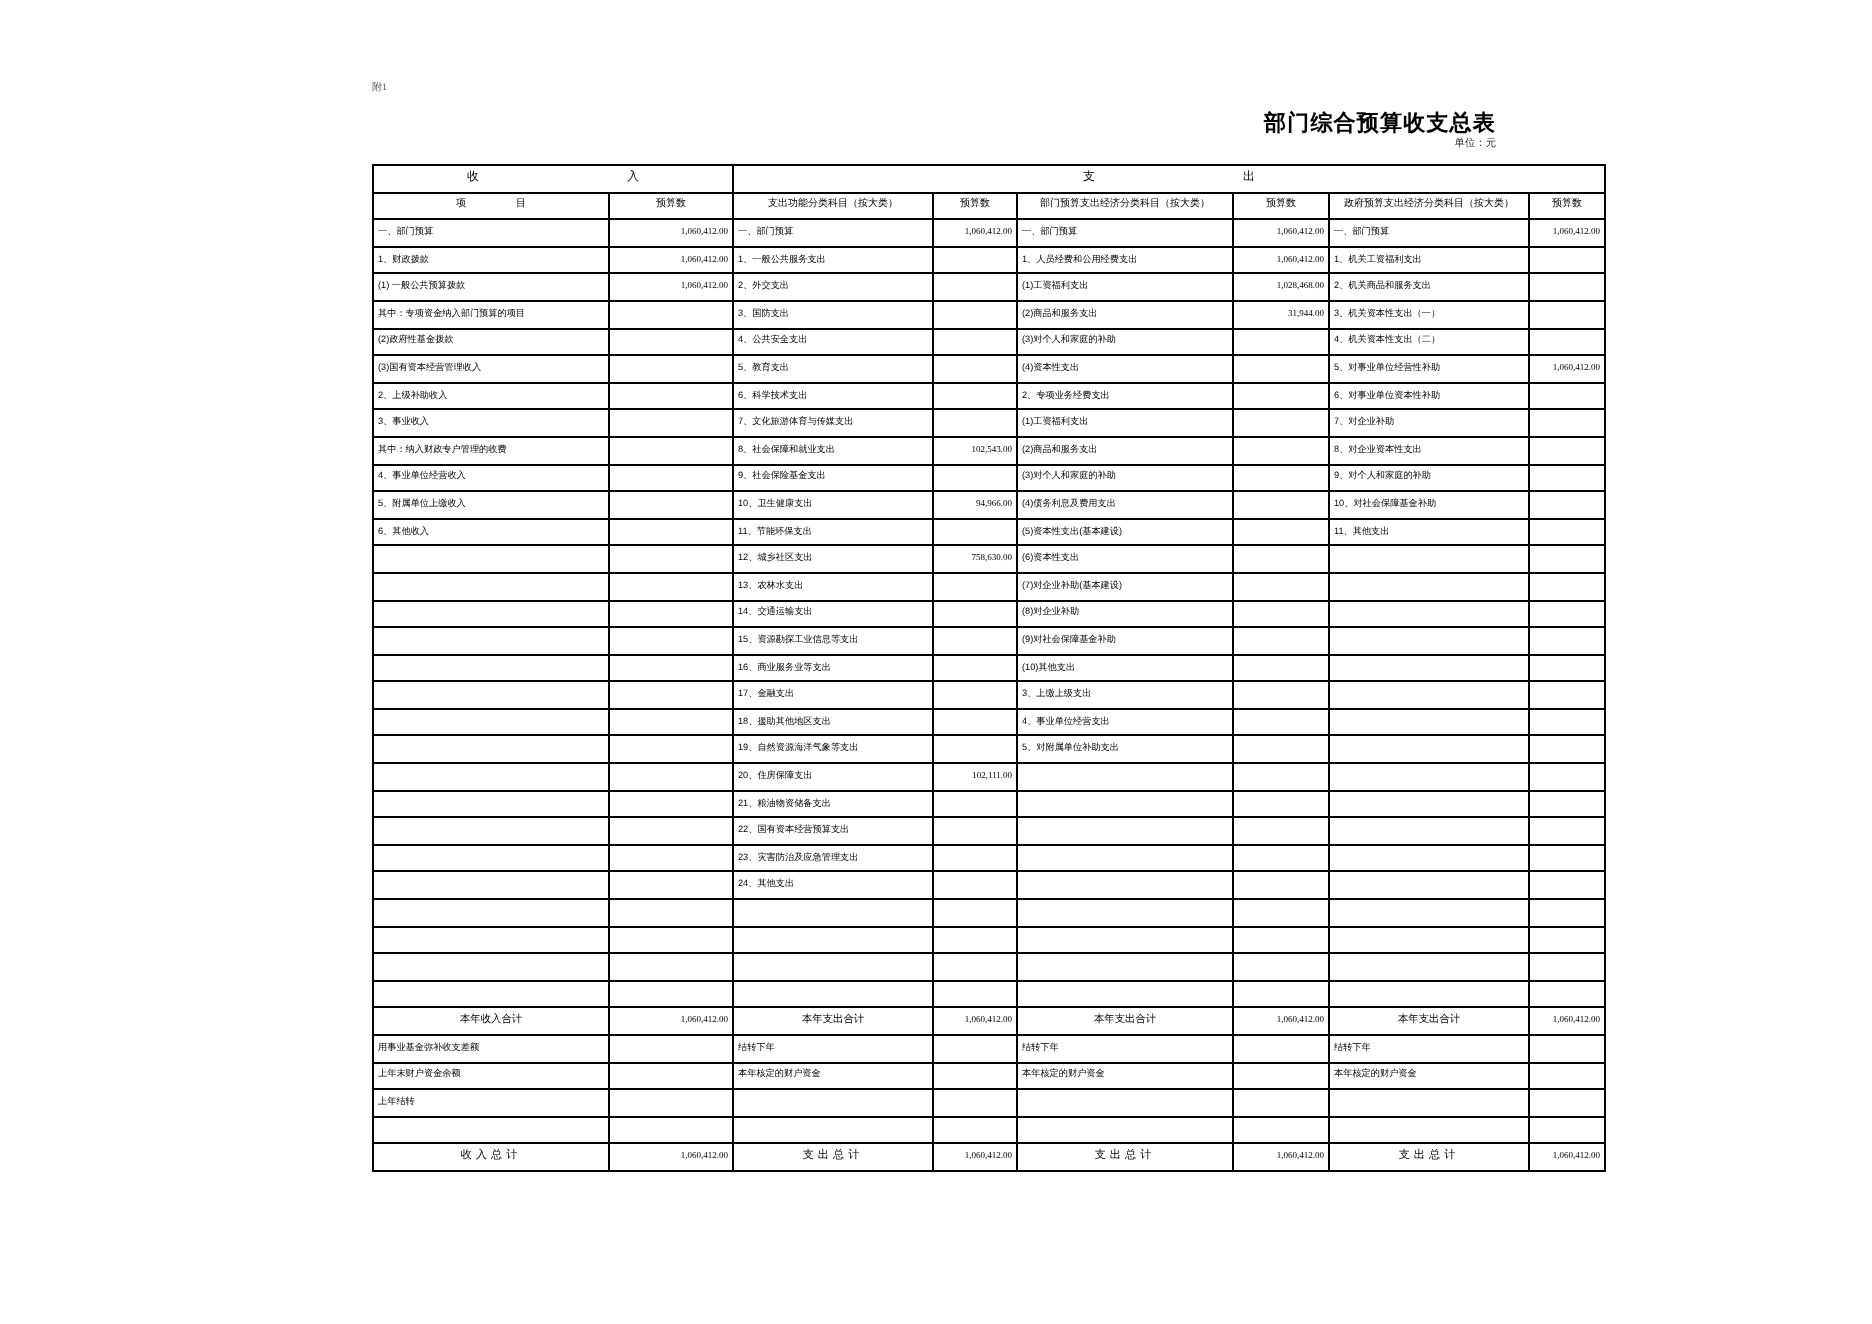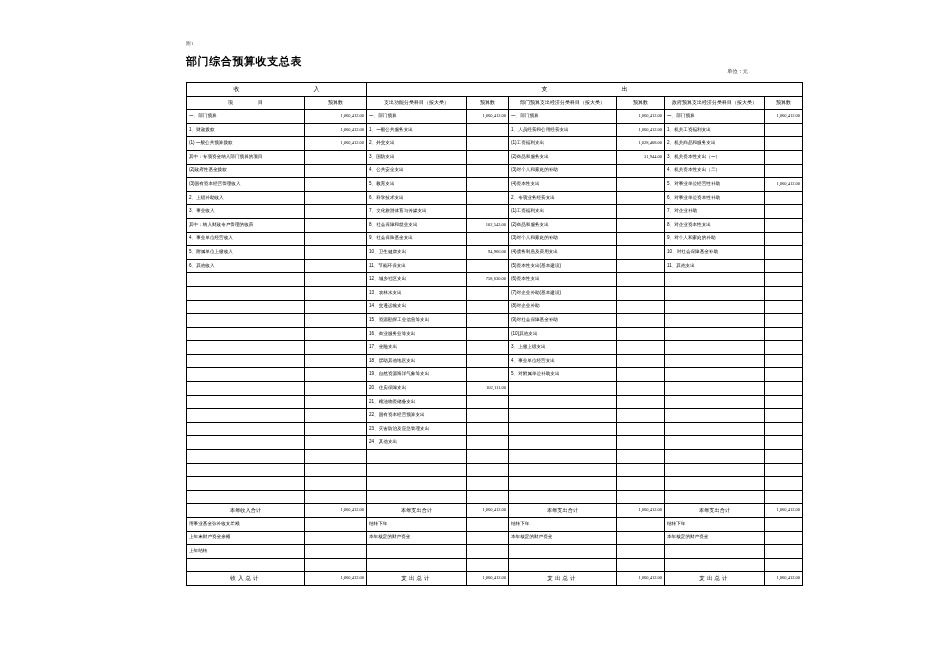--- a/index.html
+++ b/index.html
@@ -27,21 +27,21 @@
     top: 40px;
     font-size: 5px;
     color: #555;
     letter-spacing: 0;
   }
   .doc-title {
     position: absolute;
     left: 186px;
     top: 54px;
     width: 562px;
-    text-align: left;
+    text-align: right;
     font-size: 11px;
     font-weight: bold;
     letter-spacing: 0.6px;
     font-family: "Liberation Sans", "DejaVu Sans", sans-serif;
   }
   .unit-label {
     position: absolute;
     right: 188px;
     top: 68px;
     font-size: 5.2px;

